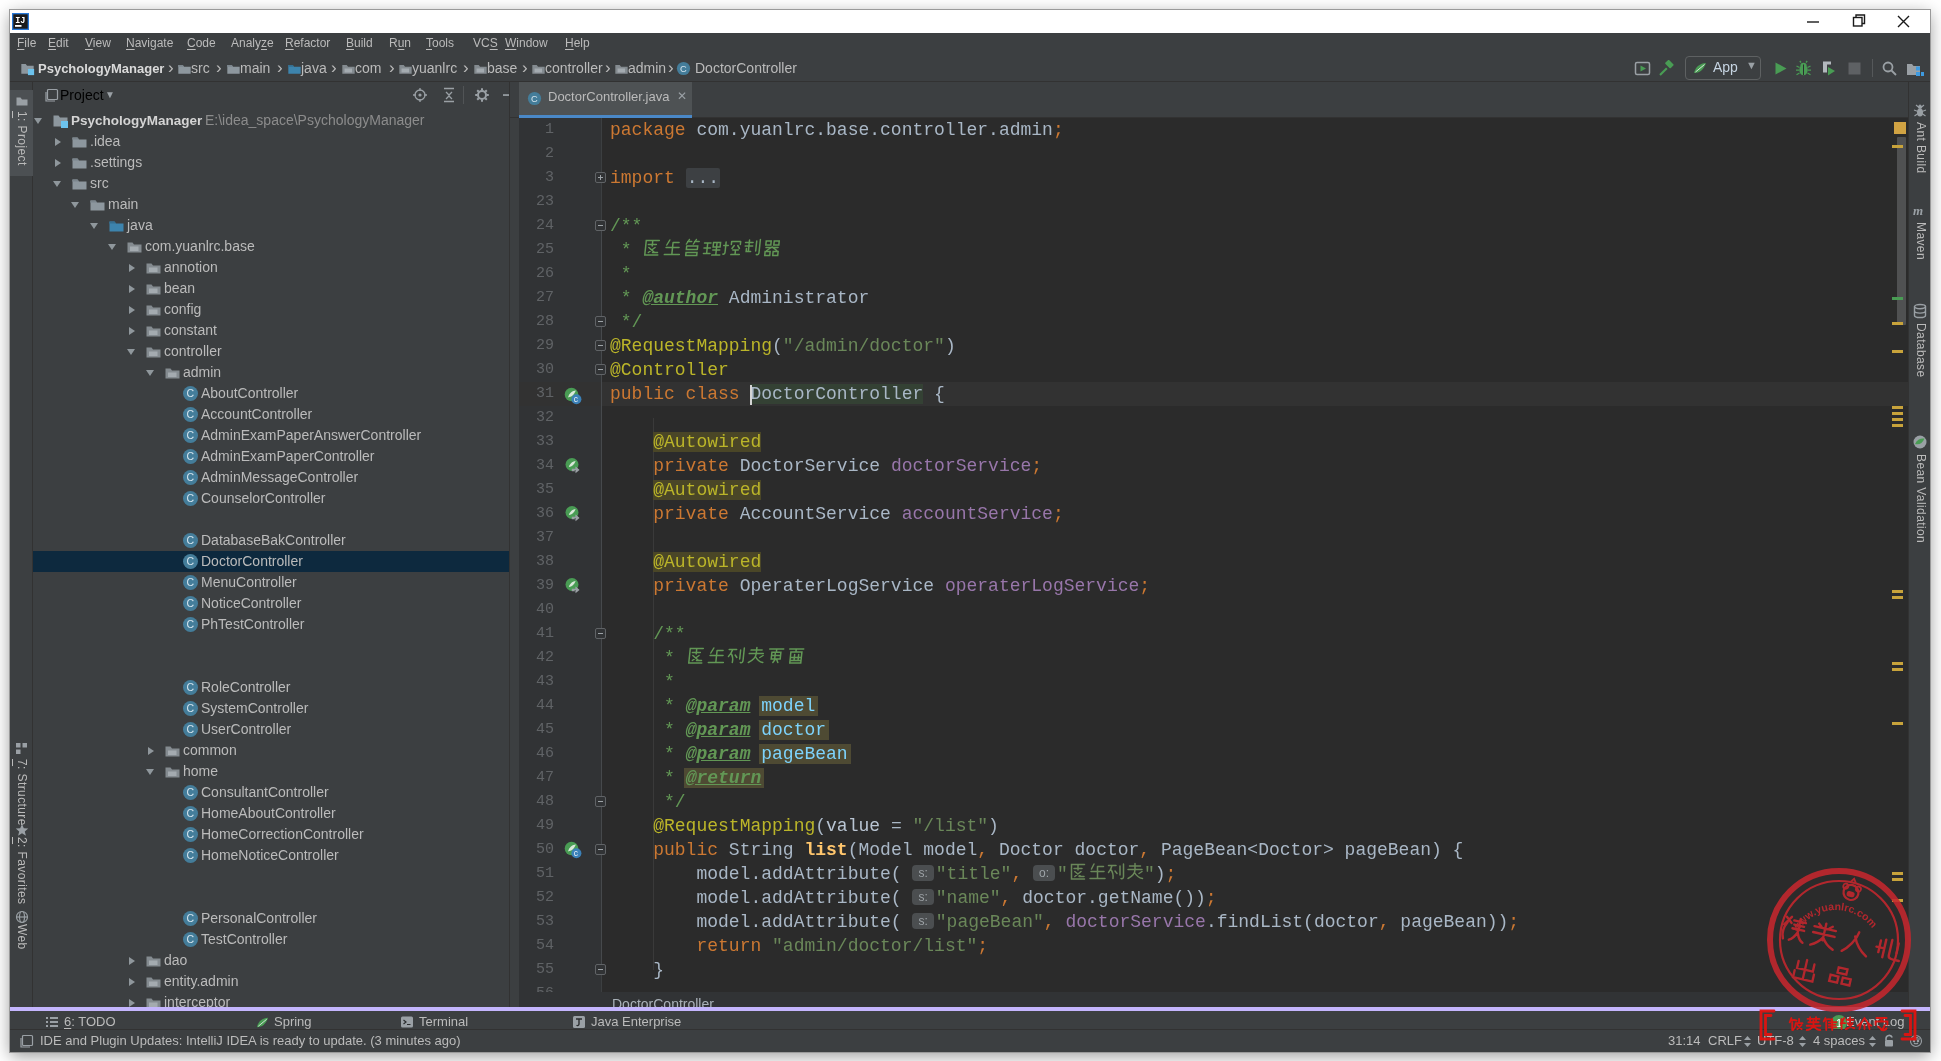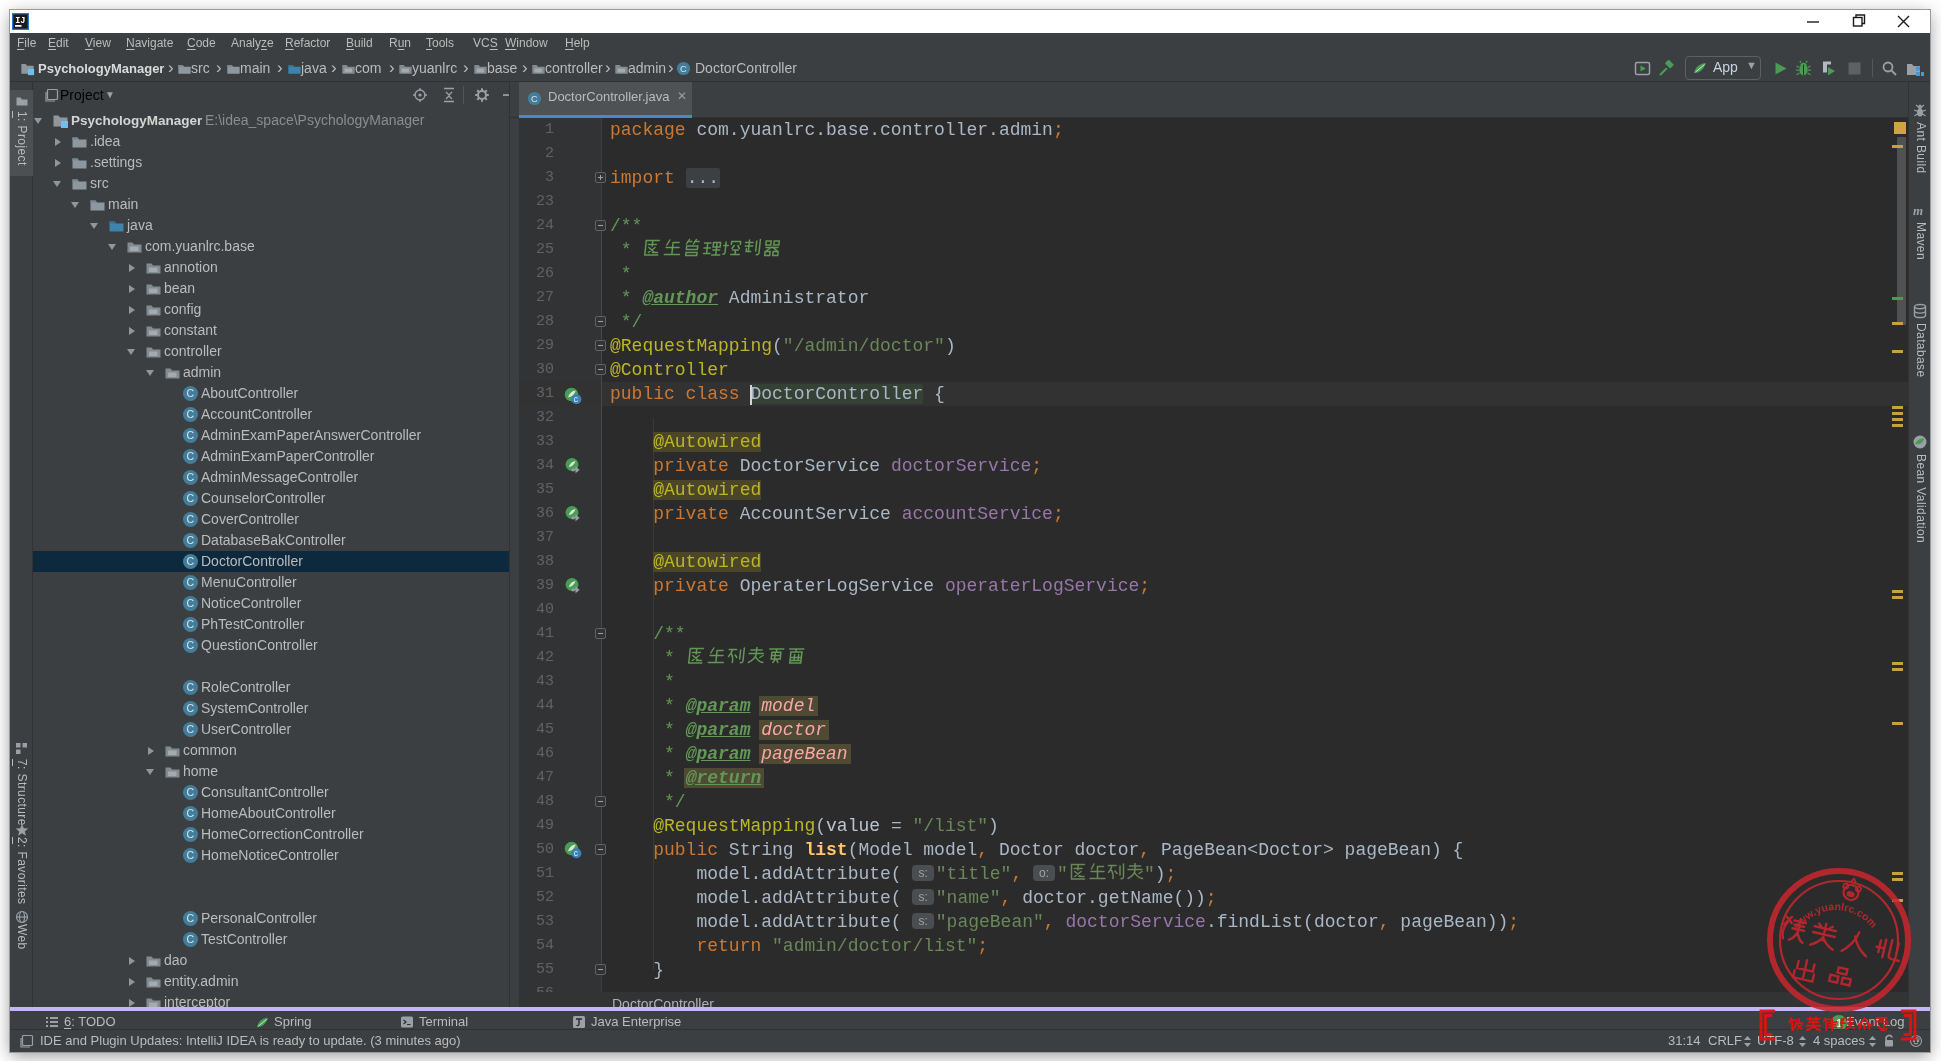--- a/index.html
+++ b/index.html
@@ -23,21 +23,21 @@
 #tabu{position:absolute;left:9px;top:33px;width:173px;height:3px;background:#4a88c7}
 #edbg{position:absolute;left:9px;top:36px;width:1389px;height:874px;background:#2b2b2b}
 #gutter{position:absolute;left:0px;top:0px;width:83px;height:874px;background:#313335;border-right:1px solid #3c3f41}
 #caretrow{position:absolute;left:0px;top:264px;width:1389px;height:24px;background:#323232}
 .ln{position:absolute;left:0;width:35px;text-align:right;font:15px/24px "Liberation Mono",monospace;color:#606366}
 .cl{position:absolute;left:91px;height:24px;font:18px/24px "Liberation Mono",monospace;color:#a9b7c6;white-space:pre}
 .k{color:#cc7832}.s{color:#6a8759}.c{color:#629755}
 .ct{color:#629755;font-style:italic;font-weight:bold;text-decoration:underline}
 .a{color:#bbb529}.f{color:#9876aa}.m{color:#ffc66d;font-weight:bold}.v{color:#b9c5d3}
 .hlc{background:#344134}.hla{background:#4a4627}.hlp{background:#4e4a33;box-shadow:3px 0 0 #4e4a33,-2px 0 0 #4e4a33}
-.pdoc{color:#fca5a5;font-style:italic}
+.pdoc{color:#7dd3fc;}
 .fold{background:#3d4043;border-radius:2px}
 .hint{display:inline-block;background:#4b4e50;color:#9da3a7;border-radius:4px;font:12px/16px "Liberation Sans",sans-serif;padding:0 6px;margin-right:2px;vertical-align:2px}
 .cj{display:inline-block;width:20px;height:20px;vertical-align:-3px;transform:skewX(-6deg)}
 .cjs{display:inline-block;width:19px;height:20px;vertical-align:-3px}
 .fm{position:absolute;left:76px;width:11px;height:11px;border:1px solid #606366;border-radius:2px;background:#313335}
 .fm i{position:absolute;left:2px;top:4px;width:5px;height:1px;background:#9da3a7}
 .fm.plus b{position:absolute;left:4px;top:2px;width:1px;height:5px;background:#9da3a7}
 .esq{position:absolute;left:1375px;width:12px;height:12px;background:#d1a343}
 .em{position:absolute;left:1373px;width:11px;height:3px;background:#c8a33b}
 .emg{background:#499c54}
@@ -486,26 +486,20 @@
             <use href="#cls"></use>
           </svg>
           <span style="position:absolute;left:168px">AdminMessageController</span>
         </div>
 <div class="trow" style="top:378px;left:0;width:487px">
           <svg class="ticon" style="left:149px" width="17" height="17">
             <use href="#cls"></use>
           </svg>
           <span style="position:absolute;left:168px">CounselorController</span>
         </div>
-<div class="trow" style="top:399px;left:0;width:487px">
-          <svg class="ticon" style="left:149px" width="17" height="17">
-            <use href="#cls"></use>
-          </svg>
-          <span style="position:absolute;left:168px">CoverController</span>
-        </div>
 <div class="trow" style="top:420px;left:0;width:487px">
           <svg class="ticon" style="left:149px" width="17" height="17">
             <use href="#cls"></use>
           </svg>
           <span style="position:absolute;left:168px">DatabaseBakController</span>
         </div>
 <div class="trow" style="top:441px;left:0;width:487px">
           <span class="tsel"></span>
           <svg class="ticon" style="left:149px" width="17" height="17">
             <use href="#cls"></use>
@@ -522,26 +516,20 @@
           <svg class="ticon" style="left:149px" width="17" height="17">
             <use href="#cls"></use>
           </svg>
           <span style="position:absolute;left:168px">NoticeController</span>
         </div>
 <div class="trow" style="top:504px;left:0;width:487px">
           <svg class="ticon" style="left:149px" width="17" height="17">
             <use href="#cls"></use>
           </svg>
           <span style="position:absolute;left:168px">PhTestController</span>
-        </div>
-<div class="trow" style="top:525px;left:0;width:487px">
-          <svg class="ticon" style="left:149px" width="17" height="17">
-            <use href="#cls"></use>
-          </svg>
-          <span style="position:absolute;left:168px">QuestionController</span>
         </div>
 <div class="trow" style="top:567px;left:0;width:487px">
           <svg class="ticon" style="left:149px" width="17" height="17">
             <use href="#cls"></use>
           </svg>
           <span style="position:absolute;left:168px">RoleController</span>
         </div>
 <div class="trow" style="top:588px;left:0;width:487px">
           <svg class="ticon" style="left:149px" width="17" height="17">
             <use href="#cls"></use>

